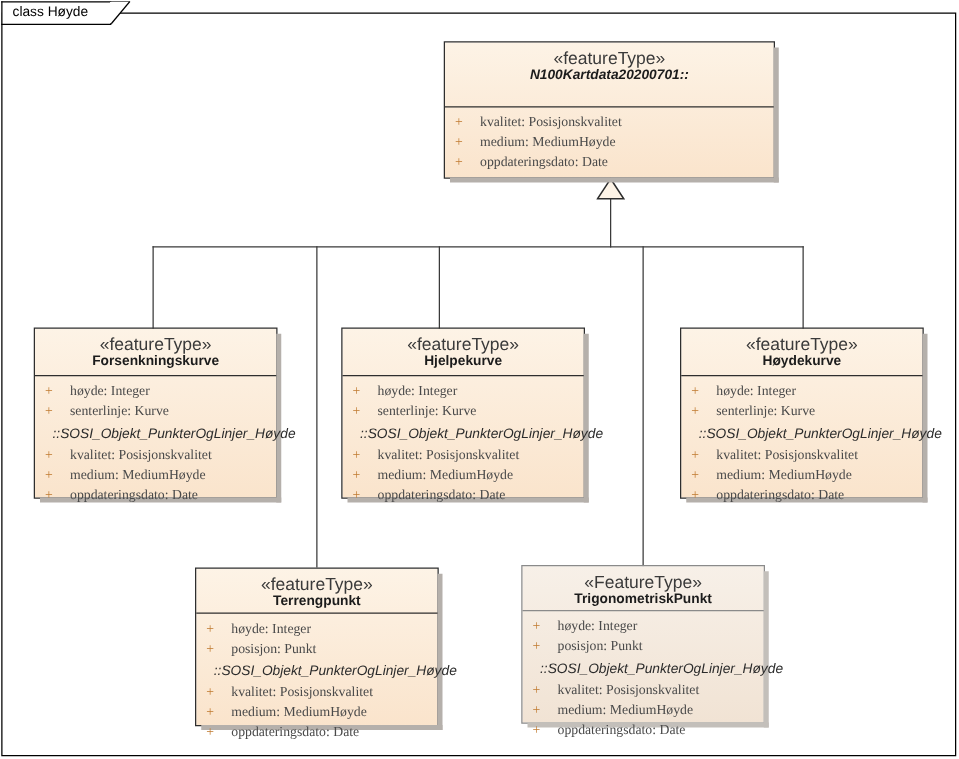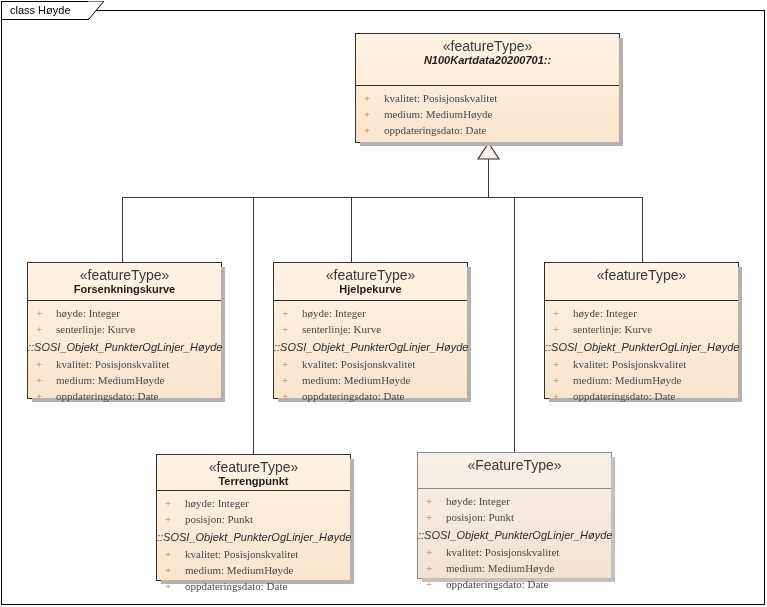--- a/index.html
+++ b/index.html
@@ -148,21 +148,21 @@
     display: inline-block;
     width: 20px;
     color: #c07a30;
     font-weight: normal;
   }
   .inherit-head {
     font-size: 11px;
     line-height: 17px;
     font-style: italic;
     color: #2b2b2b;
-    padding-left: 0;
+    padding-left: 14px;
     padding-top: 2px;
     white-space: nowrap;
   }
 </style>
 </head>
 <body>
 
 <div id="diagram">
 
   <div class="frame"></div>
@@ -271,20 +271,21 @@
         <span class="vis">+</span><span>oppdateringsdato: Date</span>
       </div>
     </div>
   </div>
 
   <div class="cls" style="left:544px; top:262px; width:195px; height:137px;">
     <div class="shadow-r"></div>
     <div class="shadow-b"></div>
     <div class="cls-header" style="height:38px;">
       <div class="stereotype">«featureType»</div>
+      <div class="cls-name">Høydekurve</div>
     </div>
     <div class="cls-body">
       <div class="attr">
         <span class="vis">+</span><span>høyde: Integer</span>
       </div>
       <div class="attr">
         <span class="vis">+</span><span>senterlinje: Kurve</span>
       </div>
       <div class="inherit-head">::SOSI_Objekt_PunkterOgLinjer_Høyde</div>
       <div class="attr">
@@ -324,20 +325,21 @@
         <span class="vis">+</span><span>oppdateringsdato: Date</span>
       </div>
     </div>
   </div>
 
   <div class="cls muted" style="left:417px; top:452px; width:195px; height:127px;">
     <div class="shadow-r"></div>
     <div class="shadow-b"></div>
     <div class="cls-header" style="height:36px;">
       <div class="stereotype">«FeatureType»</div>
+      <div class="cls-name">TrigonometriskPunkt</div>
     </div>
     <div class="cls-body">
       <div class="attr">
         <span class="vis">+</span><span>høyde: Integer</span>
       </div>
       <div class="attr">
         <span class="vis">+</span><span>posisjon: Punkt</span>
       </div>
       <div class="inherit-head">::SOSI_Objekt_PunkterOgLinjer_Høyde</div>
       <div class="attr">

